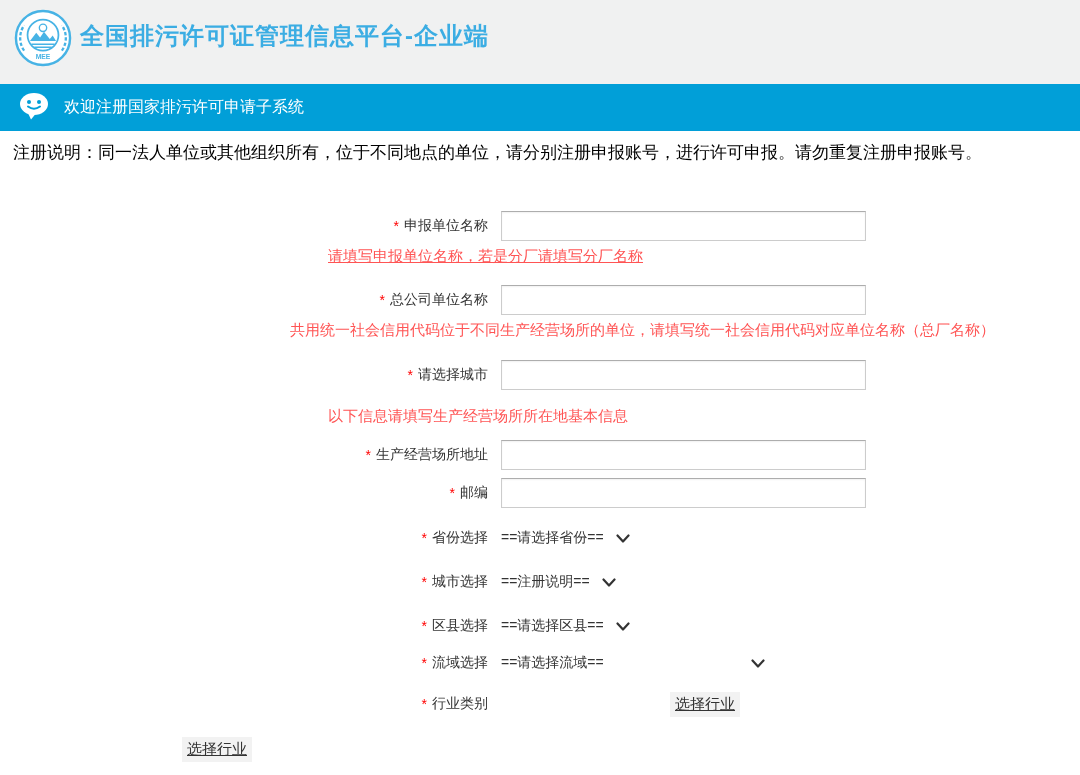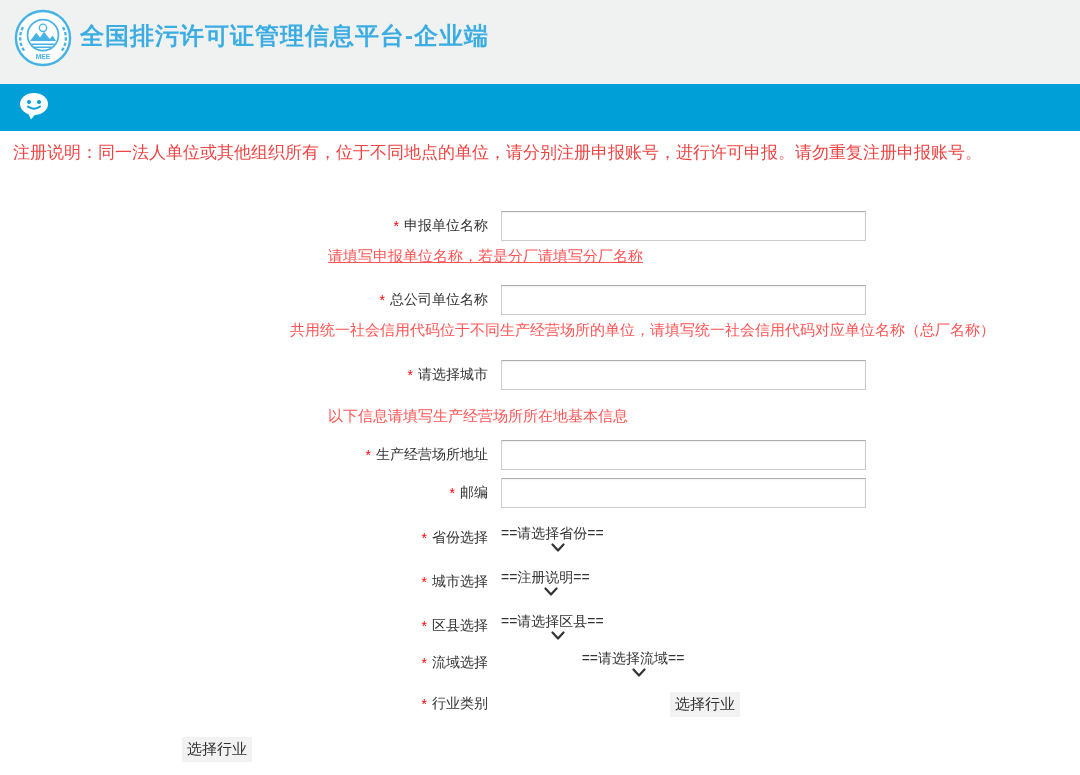--- a/index.html
+++ b/index.html
@@ -24,21 +24,21 @@
   
   .welcome-bar {
     position:absolute; top:84px; left:0; width:1080px; height:47px;
     background:#019fd8; display:flex; align-items:center;
   }
   .smiley { margin-left:18px; flex:0 0 auto; }
   .welcome-text { margin-left:14px; color:#ffffff; font-size:16px; white-space:nowrap; }
   
   .notice {
     position:absolute; top:141px; left:13px;
-    color:#ef4444; font-size:17px; white-space:nowrap;text-align:center;
+    color:#000000; font-size:17px; white-space:nowrap;text-align:center;
   }
   
   .row {
     position:absolute; left:0; width:1080px;
     display:flex; align-items:center;
   }
   .label-cell {
     width:488px; display:flex; justify-content:flex-end; align-items:center;
     font-size:14px; color:#333; white-space:nowrap;
   }
@@ -49,30 +49,30 @@
     background:#fff; font-size:14px; padding:0 5px;
     font-family:"Liberation Sans", sans-serif;
     box-shadow:inset 0 1px 2px rgba(0,0,0,0.06);
   }
   .hint {
     position:absolute;
     color:#ff5454; font-size:15px; white-space:nowrap;
   }
   .select-control {
     margin-left:13px; display:flex; align-items:center;
-    font-size:14px; color:#333; cursor:default; white-space:nowrap;flex-direction:column;
+    font-size:14px; color:#333; cursor:default; white-space:nowrap;
   }
   .select-control .chev { margin-left:12px; display:flex; }
   .select-control.wide { width:264px; justify-content:space-between; }
   .industry-btn {
     margin-left:182px;
     background:#f2f2f2; border:none; color:#333;
     font-size:15px; padding:3px 5px;
     font-family:"Liberation Sans", sans-serif;
-    cursor:pointer; white-space:nowrap;
+    cursor:pointer; white-space:nowrap;text-decoration:underline;
   }
   
   .r1  { top:211px; height:30px; }
   .h1  { top:247px; left:328px;text-decoration:underline; }
   .r2  { top:285px; height:30px; }
   .h2  { top:321px; left:290px; }
   .r3  { top:360px; height:30px; }
   .h3  { top:395px; left:328px;margin-top:12px; }
   .r4  { top:440px; height:30px; }
   .r5  { top:478px; height:30px; }
@@ -105,20 +105,21 @@
 <div class="welcome-bar">
   <span class="smiley">
     <svg width="32" height="30" viewBox="0 0 32 30">
       <ellipse cx="16" cy="13" rx="14" ry="11" fill="#ffffff"></ellipse>
       <path d="M10 22 L13 28.5 L17.5 23 Z" fill="#ffffff"></path>
       <circle cx="11" cy="11" r="2" fill="#019fd8"></circle>
       <circle cx="21" cy="11" r="2" fill="#019fd8"></circle>
       <path d="M10 15.5 Q16 20 22 15.5" stroke="#019fd8" stroke-width="2" fill="none" stroke-linecap="round"></path>
     </svg>
   </span>
+  <span class="welcome-text">欢迎注册国家排污许可申请子系统</span>
 </div>
 
 <div class="notice">注册说明：同一法人单位或其他组织所有，位于不同地点的单位，请分别注册申报账号，进行许可申报。请勿重复注册申报账号。</div>
 
 <div class="row r1">
   <div class="label-cell">
     <span class="req">*</span>
     <span>申报单位名称</span>
   </div>
   <input class="text-input" type="text" value="" style="">

